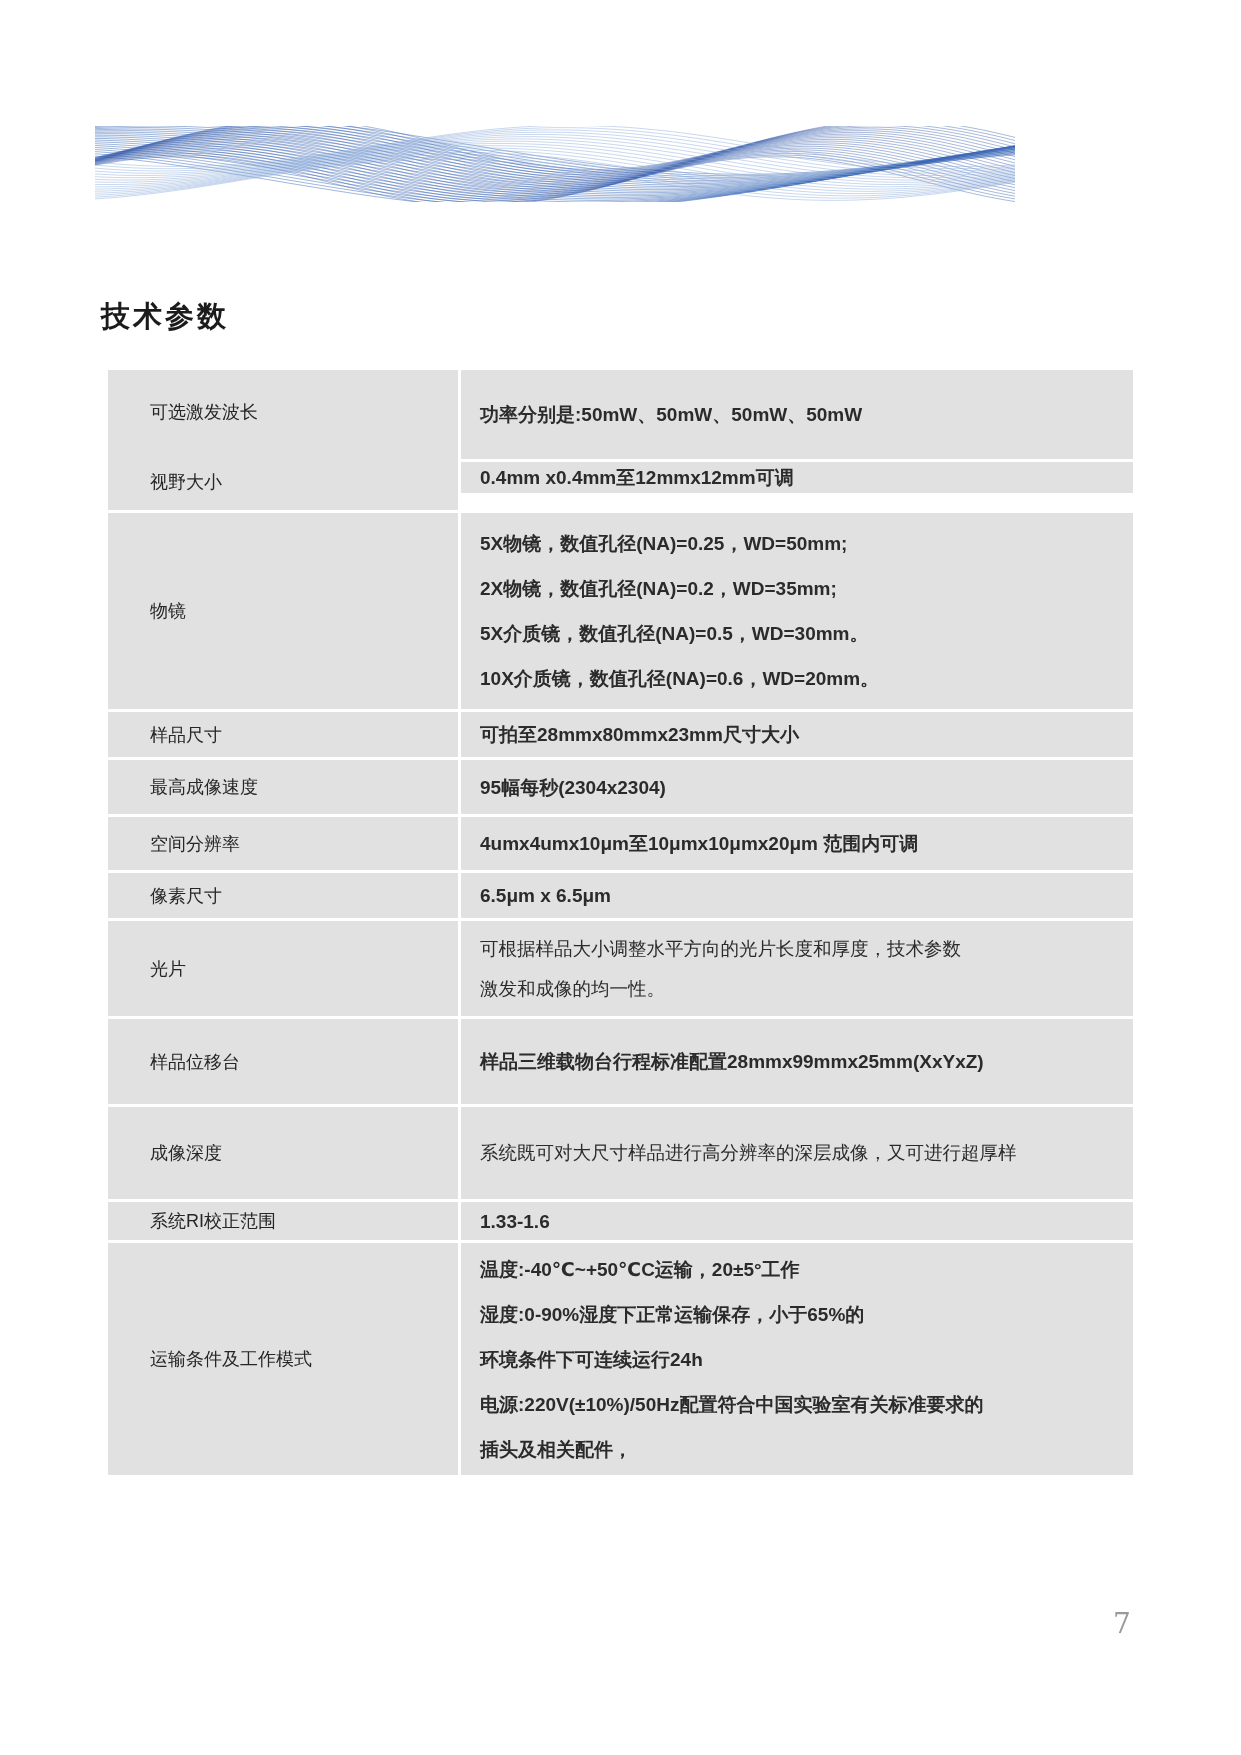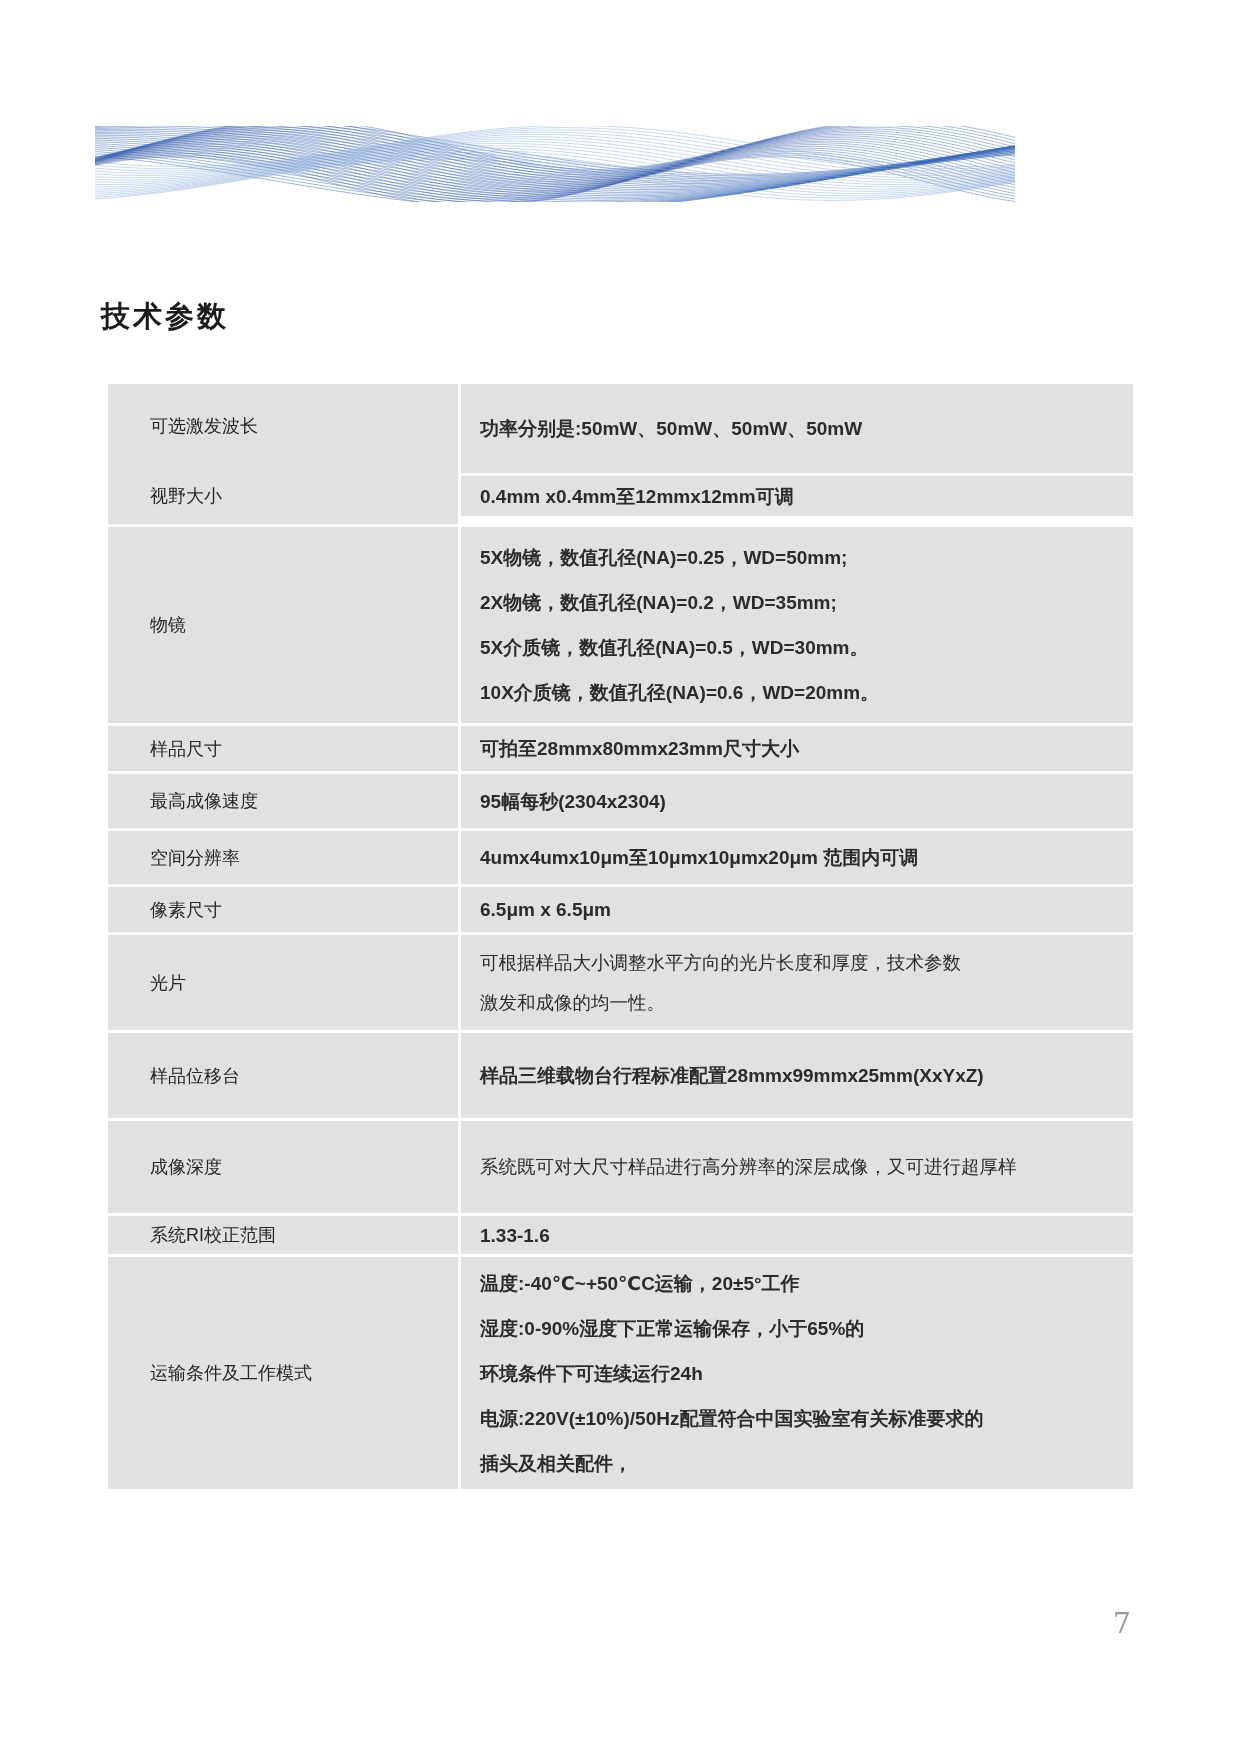--- a/index.html
+++ b/index.html
@@ -21,21 +21,21 @@
   
   .page-title{
     position:absolute;left:101px;top:297px;
     font-size:29px;font-weight:bold;color:#1b1b1b;
     letter-spacing:3px;
     text-align:center;
   }
 
   
   .spec-table{
-    position:absolute;left:108px;top:384px;width:1025px;
+    position:absolute;left:108px;top:370px;width:1025px;
     display:flex;flex-direction:column;gap:3px;justify-content:center;
   }
   .row{display:flex;gap:3px;}
   .cell{background:#e2e1e2;box-sizing:border-box;}
   .label-cell{
     width:350px;flex:none;
     display:flex;align-items:center;
     padding-left:42px;
     font-size:18px;color:#262626;
   }
@@ -142,21 +142,21 @@
 
     <div class="row" style="height:140px">
       <div class="cell label-cell label-cell-merged">
         <span>可选激发波长</span>
         <span>视野大小</span>
       </div>
       <div class="right-stack">
         <div class="cell value-cell" style="height:89px;flex:none;">
           <div class="line">功率分别是:50mW、50mW、50mW、50mW</div>
         </div>
-        <div class="cell value-cell" style="height:40px;flex:none;">
+        <div class="cell value-cell" style="height:31px;flex:none;">
           <div class="line">0.4mm x0.4mm至12mmx12mm可调</div>
         </div>
       </div>
     </div>
 
     <div class="row" style="height:196px">
       <div class="cell label-cell">
         <span>物镜</span>
       </div>
       <div class="cell value-cell lh45">

